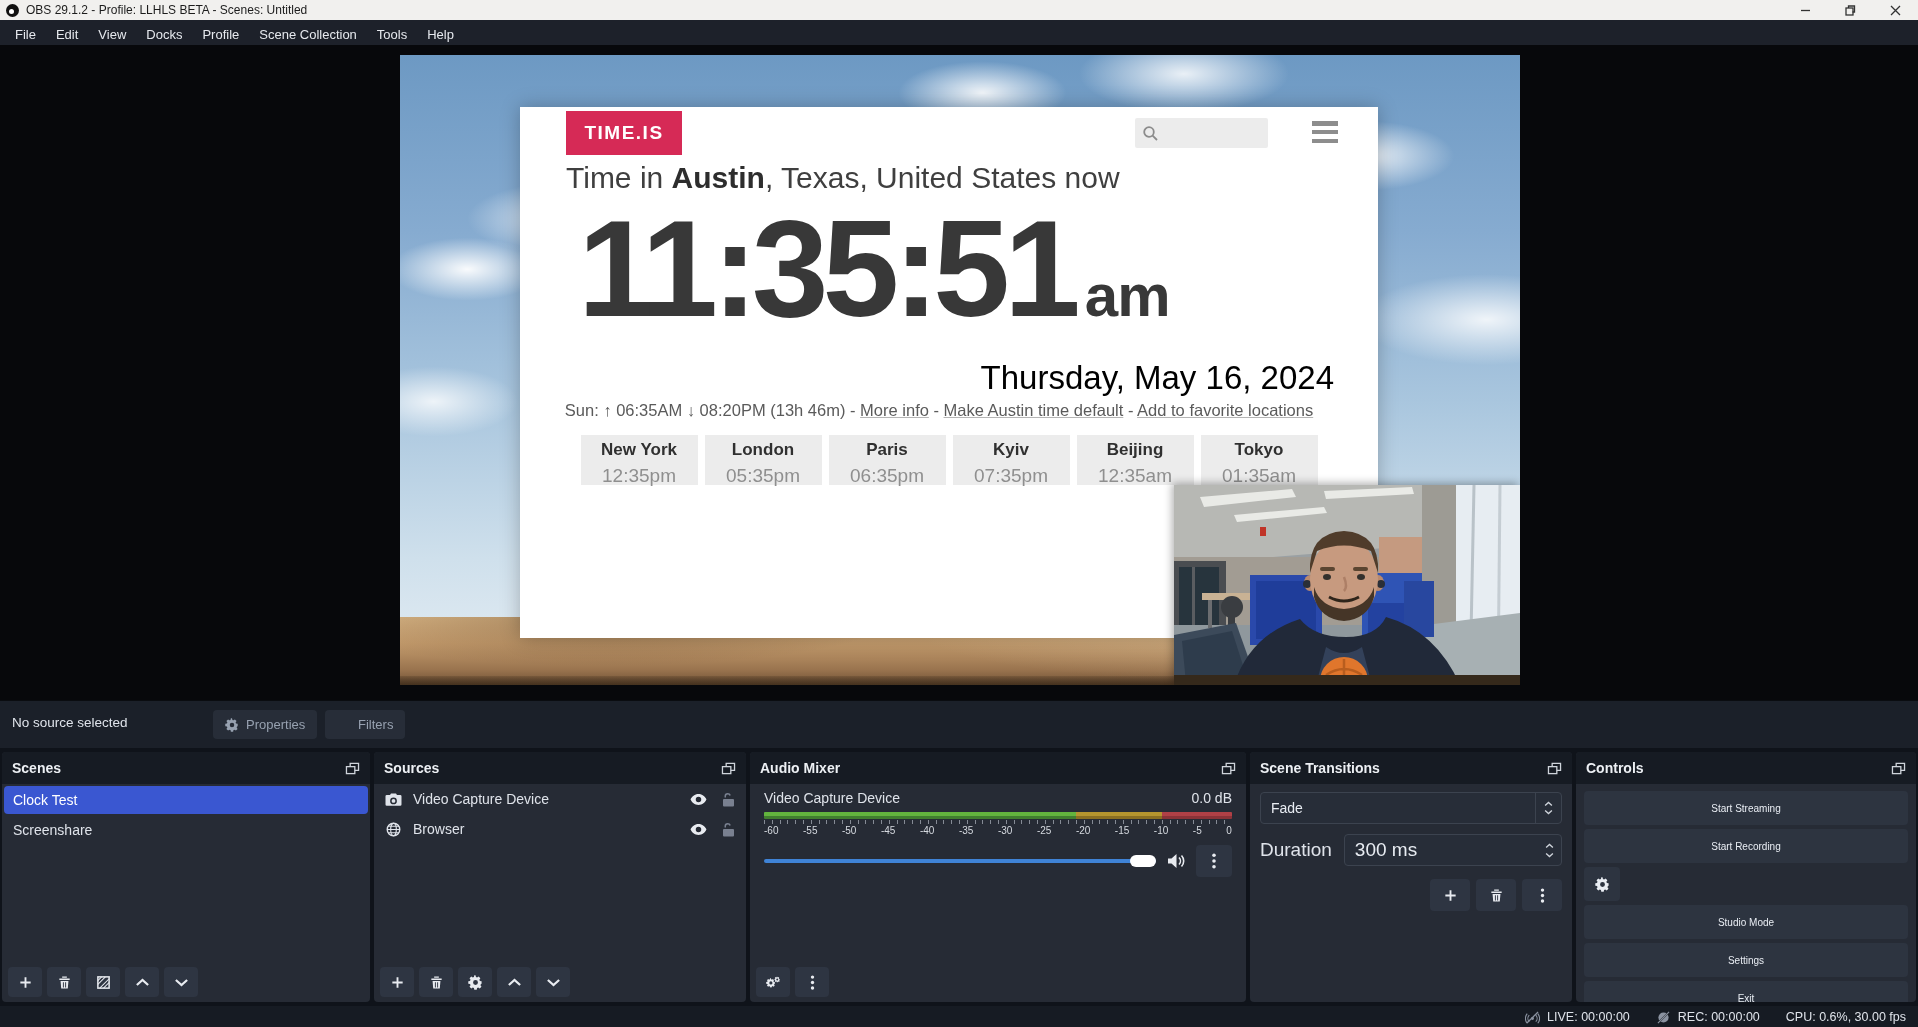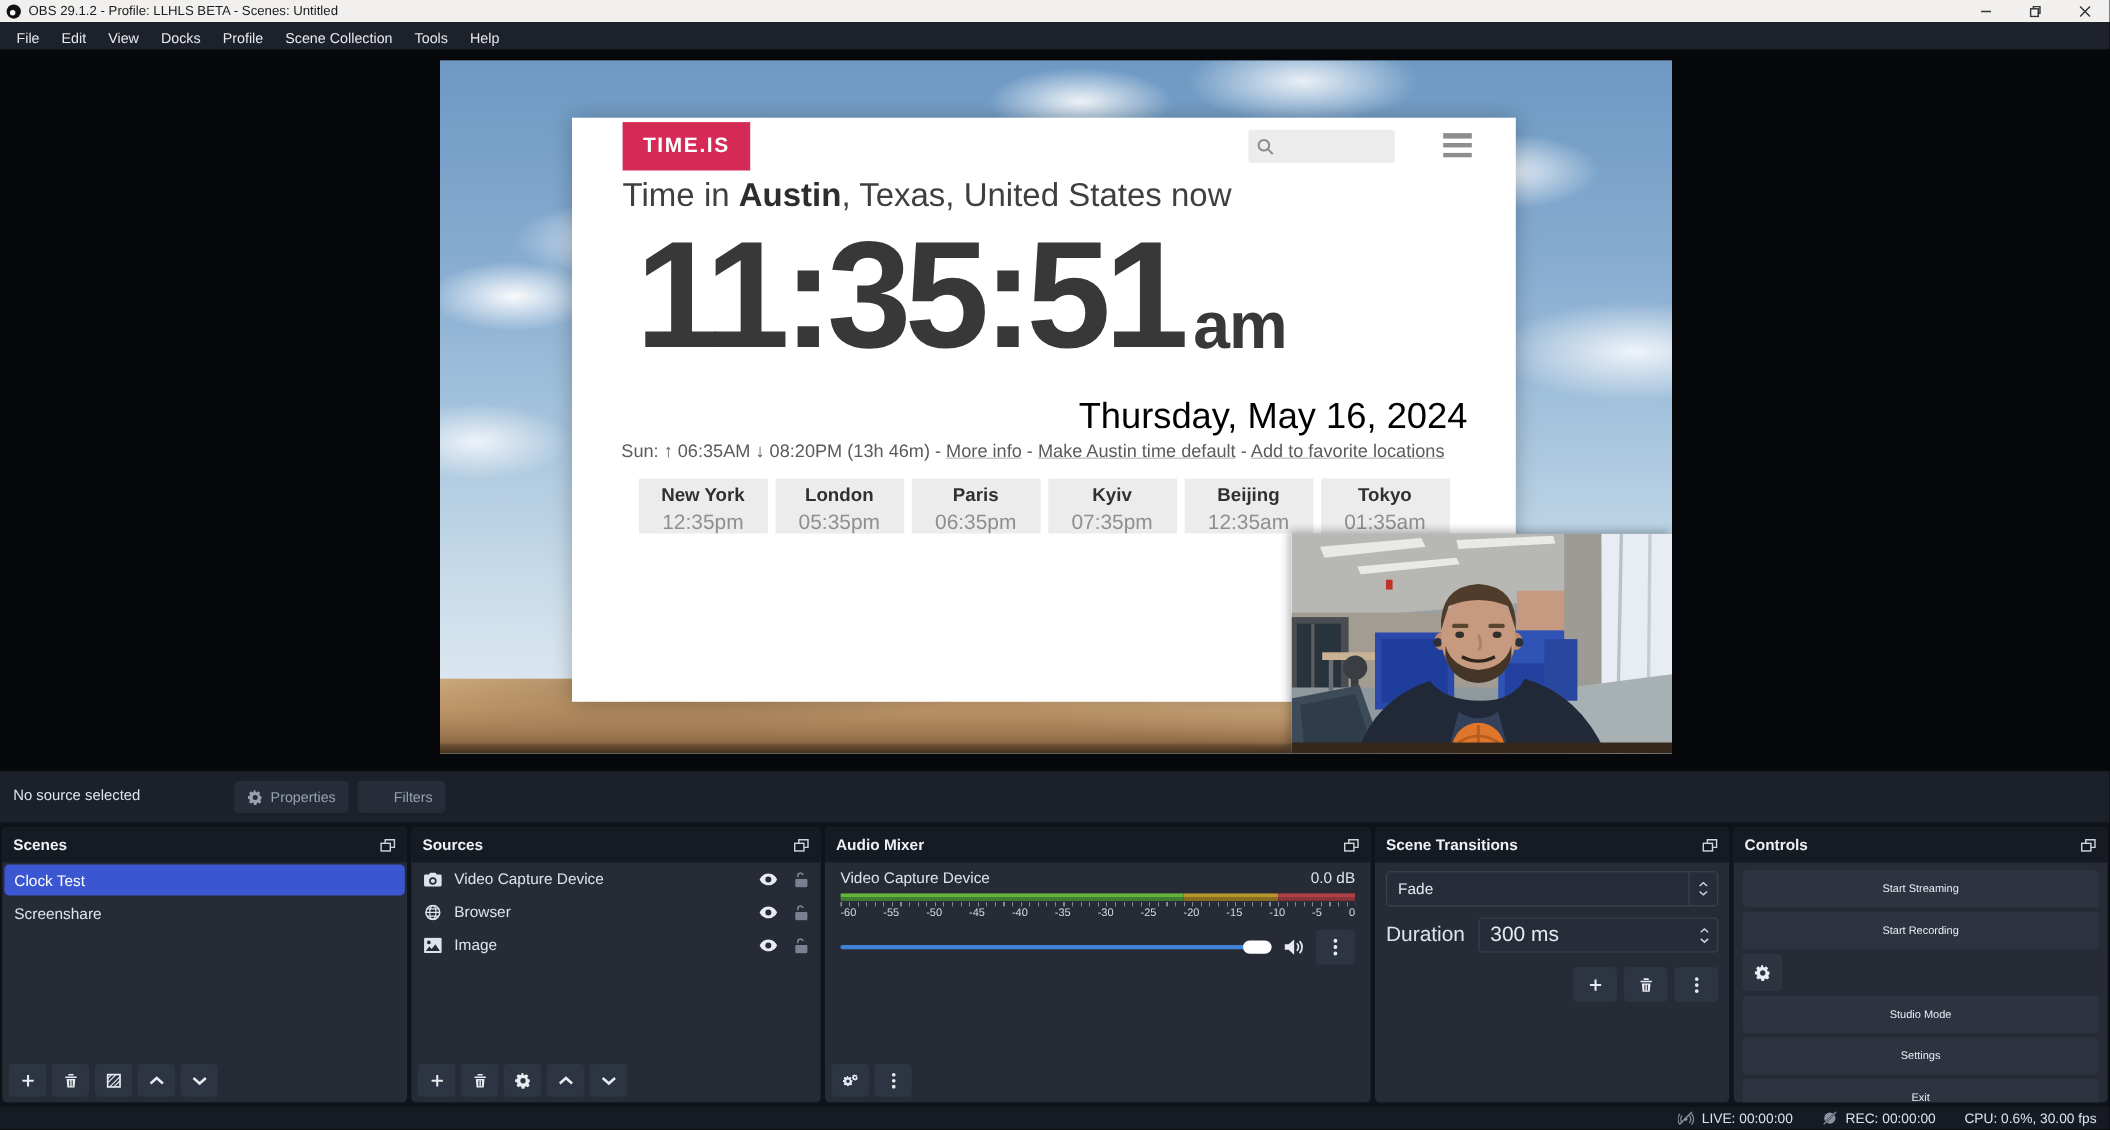--- a/index.html
+++ b/index.html
@@ -143,21 +143,21 @@
   .ctl-row{display:flex;gap:4px;margin-top:4px;}
   .ctl-row .ctl-btn{flex:1;margin-top:0;}
   .ctl-gear{width:36px;height:34px;background:#2d3440;border-radius:4px;
             display:flex;align-items:center;justify-content:center;}
   .ctl-gear svg{width:15px;height:15px;fill:#e9edf3;}
 
   
   .statusbar{position:absolute;left:0;bottom:0;right:0;height:21px;background:#161b23;
              display:flex;align-items:center;justify-content:flex-end;gap:26px;
              padding-right:12px;font-size:12.5px;color:#dfe3ea;}
-  .sb-item{display:flex;align-items:center;gap:7px;}
+  .sb-item{display:flex;align-items:flex-end;gap:7px;}
   .sb-item svg{width:15px;height:13px;stroke:#8b93a1;fill:#8b93a1;}
 </style>
 </head>
 <body>
 
 <svg width="0" height="0" style="position:absolute">
   <defs>
     <symbol id="i-popout" viewBox="0 0 16 14">
       <rect x="1.5" y="5" width="9" height="7.5"></rect>
       <path d="M5.5 5V1.5h9V9h-4"></path>
@@ -467,34 +467,20 @@
         <span>Browser</span>
         <span class="src-right">
           <svg class="eye">
               <use href="#i-eye"></use>
             </svg>
           <svg class="lock">
               <use href="#i-lock-open"></use>
             </svg>
         </span>
       </div>
-      <div class="src-row">
-        <svg class="sic" width="16" height="14">
-            <use href="#i-image"></use>
-          </svg>
-        <span>Image</span>
-        <span class="src-right">
-          <svg class="eye">
-              <use href="#i-eye"></use>
-            </svg>
-          <svg class="lock">
-              <use href="#i-lock-open"></use>
-            </svg>
-        </span>
-      </div>
       <div class="panel-toolbar">
         <span class="tbtn">
             <svg>
               <use href="#i-plus"></use>
             </svg>
           </span>
         <span class="tbtn">
             <svg>
               <use href="#i-trash"></use>
             </svg>

